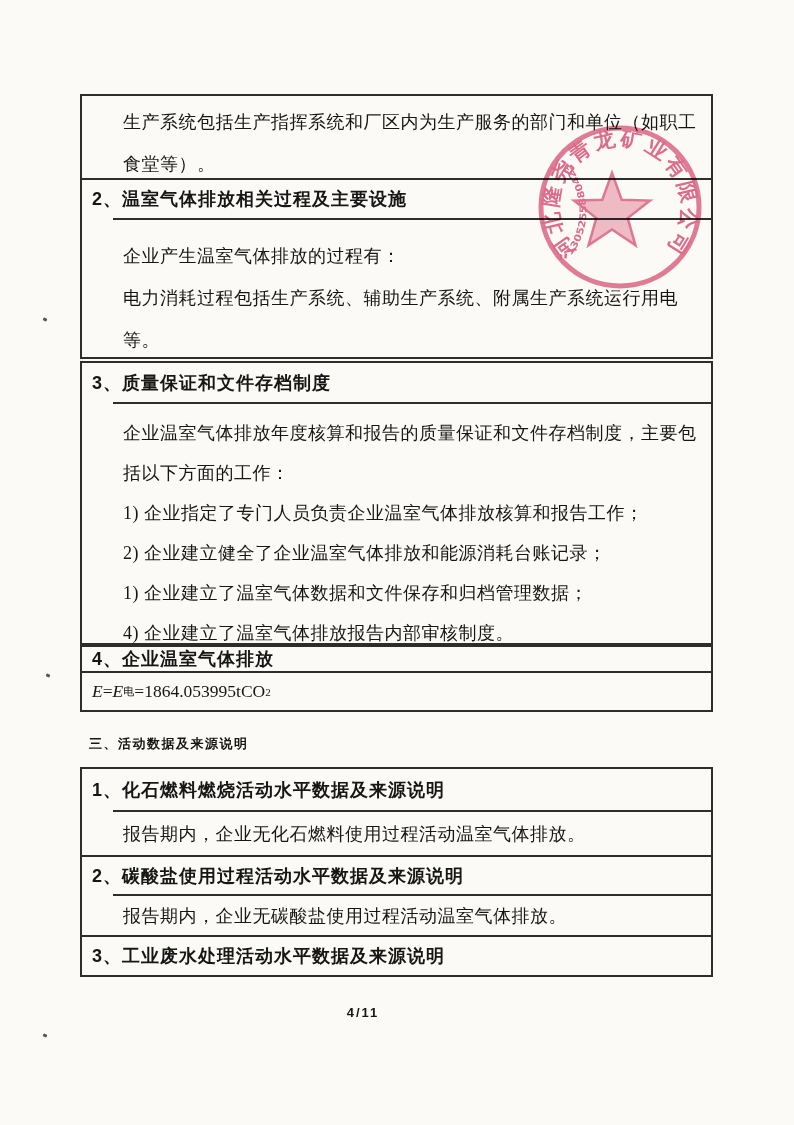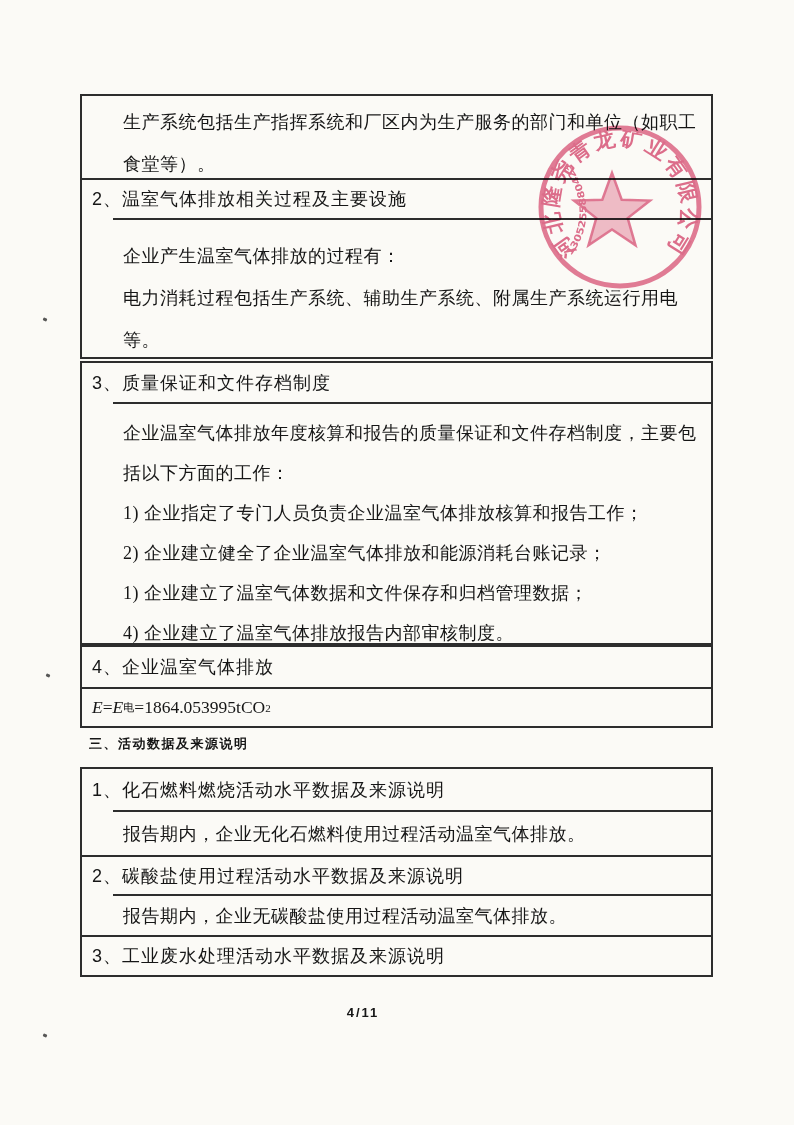--- a/index.html
+++ b/index.html
@@ -16,21 +16,21 @@
     left:80px;
     width:633px;
     border:2px solid #2d2d2d;
     background:transparent;
     box-sizing:border-box;
   }
   .row{box-sizing:border-box;padding:0 10px;}
   .row + .row{border-top:2px solid #2d2d2d;}
   .hdr{
     font-family:"Liberation Sans","DejaVu Sans",sans-serif;
-    font-weight:normal;
+    font-weight:bold;
     font-size:18px;
     letter-spacing:1px;
     display:flex;align-items:center;
   }
   .body-text{
     font-size:18px;
     letter-spacing:.5px;
     margin-left:31px;
   }
   .vcenter{display:flex;align-items:center;}
@@ -40,21 +40,21 @@
   #tableA{top:94px;}
   #tableA .rA1{height:82px;padding-top:5px;}
   #tableA .rA2{height:40px;}
   #tableA .rA3{height:139px;padding-top:15px;}
   
   #tableB{top:361px;}
   #tableB .rB1{height:39px;}
   #tableB .rB2{height:241px;padding-top:9px;}
   
   #tableC{top:645px;}
-  #tableC .rC1{height:40px;}
+  #tableC .rC1{height:24px;}
   #tableC .rC2{height:39px;font-size:17.5px;}
   .formula i{font-family:"Liberation Serif",serif;font-style:italic;}
   .formula sub{font-size:11px;}
   
   #part3-title{
     position:absolute;left:89px;top:735px;
     font-family:"Liberation Sans","DejaVu Sans",sans-serif;
     font-weight:bold;font-size:13px;letter-spacing:1.5px;
   }
   

